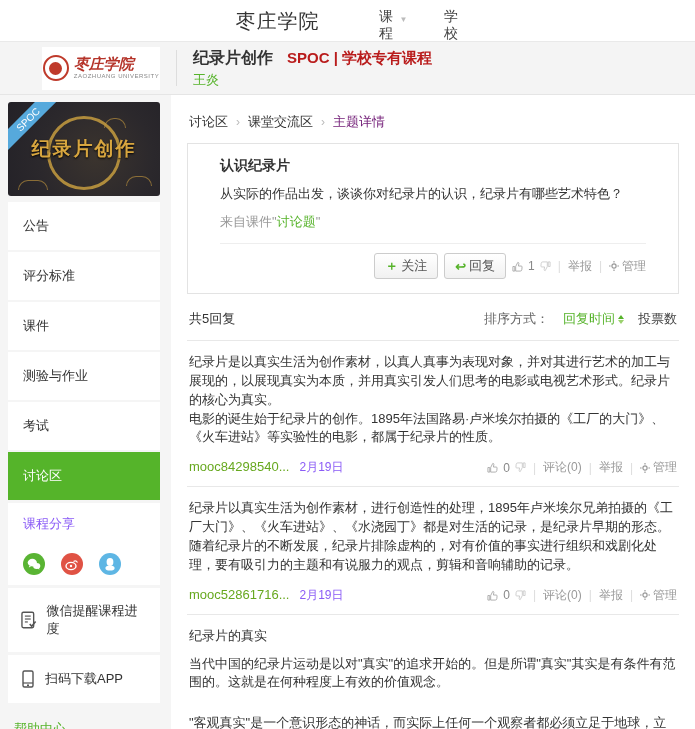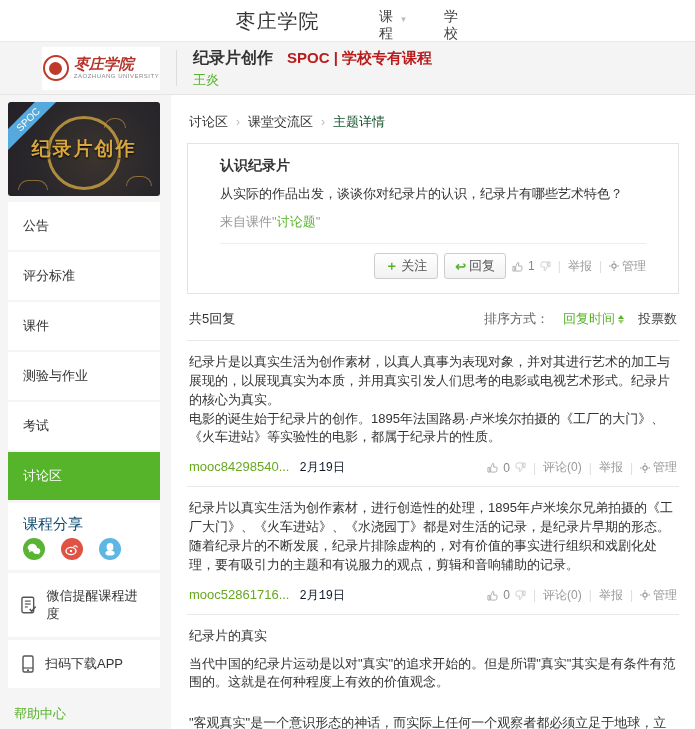--- a/index.html
+++ b/index.html
@@ -35,33 +35,33 @@
   
   .thumb { position:relative; width:152px; height:94px; border-radius:3px; overflow:hidden;
            background:radial-gradient(circle at 58% 58%, #3b342e 0%, #2b282c 55%, #232127 100%); margin-bottom:6px; }
   .thumb-ring { position:absolute; left:50%; top:54%; width:74px; height:74px; transform:translate(-50%,-50%); border-radius:50%; border:3px solid rgba(197,156,64,.85); }
   .thumb-title { position:absolute; left:0; right:0; top:50%; transform:translateY(-50%); text-align:center; color:#d8a63f; font-weight:bold; font-size:19px; letter-spacing:2px; text-shadow:0 1px 2px #000; }
   .ribbon { position:absolute; top:10px; left:-22px; width:84px; transform:rotate(-45deg); background:#56a9dc; color:#fff; font-size:10px; text-align:center; padding:2px 0; }
   .cloud { position:absolute; width:22px; height:10px; border:1px solid rgba(180,140,60,.7); border-bottom:none; border-radius:11px 11px 0 0; }
   .menu-item { background:#fff; padding:15px 15px; font-size:13px; color:#333; margin-bottom:2px; cursor:pointer; }
   .menu-item.active { background:#55b42a; color:#fff; margin-top:2px; }
   .share-box { background:#fff; padding:12px 15px 10px; margin-top:3px; margin-bottom:3px; }
-  .share-title { font-size:15px; color:#0c4a6e; margin-bottom:4px; }
+  .share-title { font-size:13px; color:#8b5cf6; margin-bottom:20px; }
   .share-icons { display:flex; gap:16px; }
   .sicon { width:22px; height:22px; border-radius:50%; display:flex; align-items:center; justify-content:center; cursor:pointer; }
   .sicon.wechat { background:#59b433; } .sicon.weibo { background:#e05244; } .sicon.qq { background:#5eb6e4; }
   .tool-box { background:#fff; padding:14px 12px; margin-bottom:3px; display:flex; align-items:center; gap:9px; cursor:pointer; }
   .tool-label { font-size:13px; color:#333; }
   .help-link { color:#56b32a; font-size:13px; padding:14px 6px; cursor:pointer; }
 
   
   .breadcrumb { display:flex; align-items:center; gap:8px; font-size:13px; padding:4px 2px 12px; }
   .crumb { color:#333; cursor:pointer; }
   .crumb-sep { color:#bbb; font-size:12px; }
-  .crumb.current { color:#14532d; cursor:default;text-align:right; }
+  .crumb.current { color:#701a75; cursor:default;text-align:right; }
 
   
   .topic-card { border:1px solid #e3e3e3; padding:13px 32px 10px; }
   .topic-title { font-size:14px; font-weight:bold; color:#333; margin-bottom:10px; }
   .topic-body { font-size:13px; color:#333; margin-bottom:10px; }
   .topic-src { font-size:13px; color:#999; padding-bottom:12px; border-bottom:1px solid #eee; }
   .topic-src .green-link { color:#56b32a; cursor:pointer; }
   .topic-actions { display:flex; justify-content:flex-end; align-items:center; gap:6px; padding:9px 0 4px; }
   .btn { display:inline-flex; align-items:center; gap:3px; border:1px solid #ccc; border-radius:3px; background:linear-gradient(#fff,#f1f1f1); padding:3px 10px; font-size:13px; color:#555; cursor:pointer; }
   .btn .green { color:#56b32a; font-weight:bold; }
@@ -83,21 +83,21 @@
   .sort-arrows i { width:0; height:0; border-left:3px solid transparent; border-right:3px solid transparent; display:block; }
   .sort-arrows .up { border-bottom:4px solid #56b32a; }
   .sort-arrows .dn { border-top:4px solid #9bd16e; }
 
   .reply { border-top:1px solid #e8e8e8; padding:12px 2px 10px; }
   .reply-title { font-size:13px; color:#333; margin-bottom:10px; }
   .reply p { font-size:13px; color:#333; line-height:1.45; }
   .reply p.gap { margin-top:22px; }
   .reply-foot { display:flex; justify-content:space-between; align-items:center; margin-top:12px; }
   .reply-user { color:#67a81f; cursor:pointer; font-size:13px; }
-  .reply-date { color:#0f172a; font-size:12px; margin-left:10px;font-family:Liberation Mono, monospace; }
+  .reply-date { color:#8b5cf6; font-size:12px; margin-left:10px; }
 </style>
 </head>
 <body>
 
 <div class="topbar">
   <div class="topbar-inner">
     <div class="brand">枣庄学院</div>
     <div class="nav-item">
       <span>课程</span>
       <span class="nav-caret">▼</span>

